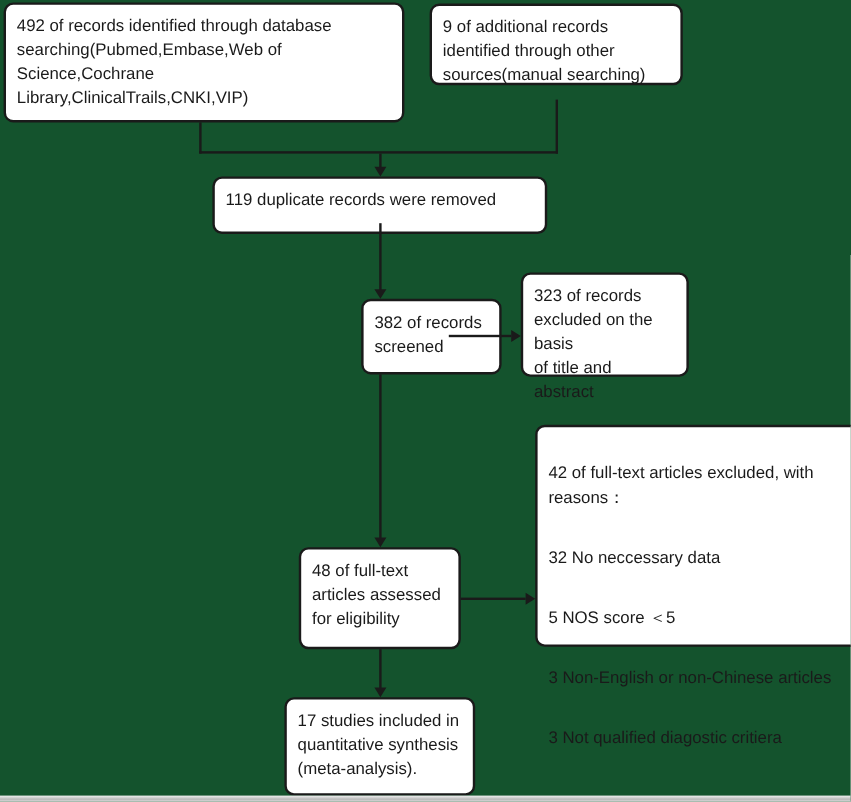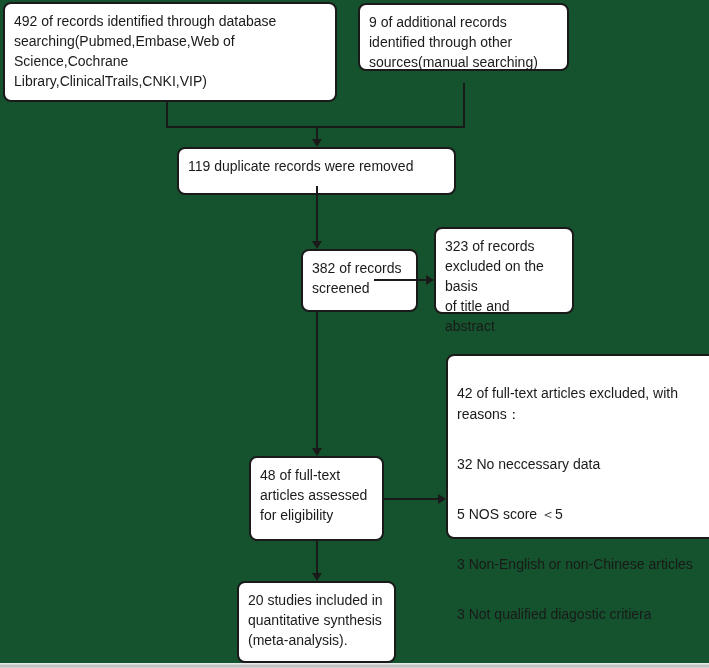--- a/index.html
+++ b/index.html
@@ -93,21 +93,21 @@
     <div class="reason">32 No neccessary data</div>
     <div class="reason">5 NOS score ＜5</div>
     <div class="reason">3 Non-English or non-Chinese articles</div>
     <div class="reason">3 Not qualified diagostic critiera</div>
   </div>
 
   <div class="box" id="box-elig">48 of full-text
 articles assessed
 for eligibility</div>
 
-  <div class="box" id="box-incl">20 studies included in
+  <div class="box" id="box-incl">17 studies included in
 quantitative synthesis
 (meta-analysis).</div>
 
   <div class="vline" style="left:166px; top:102px; height:26px;"></div>
 
   <div class="vline" style="left:463px; top:83px; height:45px;"></div>
 
   <div class="hline" style="left:166px; top:126px; width:299px;"></div>
 
   <div class="vline" style="left:316px; top:128px; height:12px;"></div>

